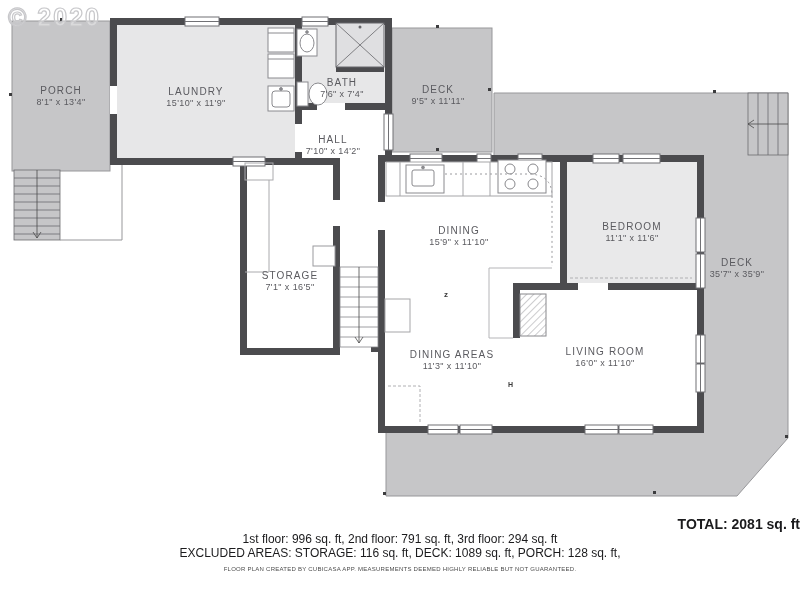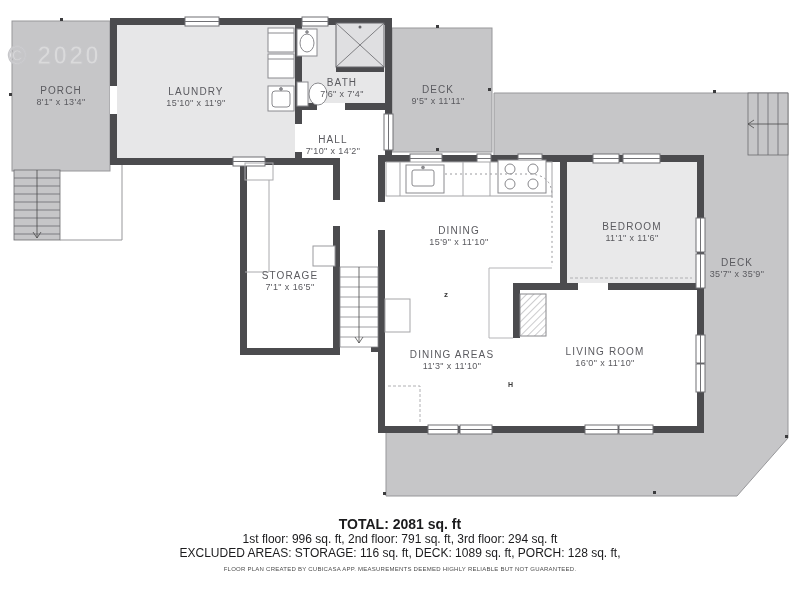--- a/index.html
+++ b/index.html
@@ -6,24 +6,24 @@
   .plan{position:relative;width:800px;height:600px;background:#ffffff;overflow:hidden;
         font-family:"Liberation Sans",sans-serif;}
   .layer{position:absolute;left:0;top:0;pointer-events:none;}
   .fill{position:absolute;}
   .wall{position:absolute;background:#4b4b4e;}
   .room-label{position:absolute;transform:translate(-50%,-50%);text-align:center;
               color:#5a5a5f;white-space:nowrap;}
   .room-label .rname{display:block;font-size:10px;letter-spacing:1.1px;}
   .room-label .rdims{display:block;font-size:9px;letter-spacing:.4px;margin-top:1px;}
   .watermark{position:absolute;left:8px;top:3px;font-size:25px;font-weight:bold;
-             letter-spacing:2px;color:rgba(255,255,255,.35);margin-top:38px;
+             letter-spacing:2px;color:rgba(255,255,255,.35);
              -webkit-text-stroke:1.2px #c7c7ca;}
   .summary{position:absolute;left:0;right:0;top:517px;text-align:center;color:#1b1b1d;}
-  .summary .total{font-weight:bold;font-size:14px;line-height:15px;}
+  .summary .total{font-weight:bold;font-size:14px;line-height:15px;text-align:right;}
   .summary .line{font-size:12px;line-height:14px;}
   .summary .disclaimer{font-size:6px;color:#4c4c4c;margin-top:6px;letter-spacing:.25px;}
 </style>
 </head>
 <body>
 
 <div class="plan">
 
   <svg class="layer" width="800" height="600">
 

